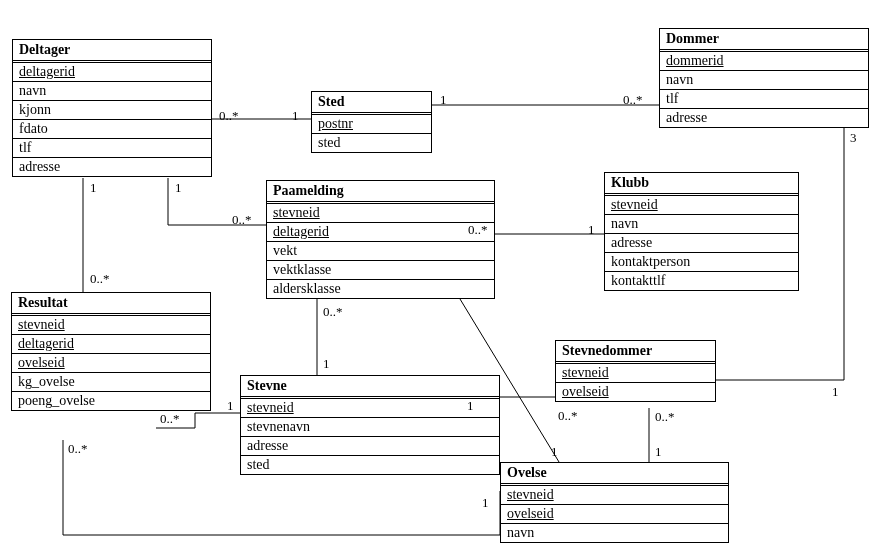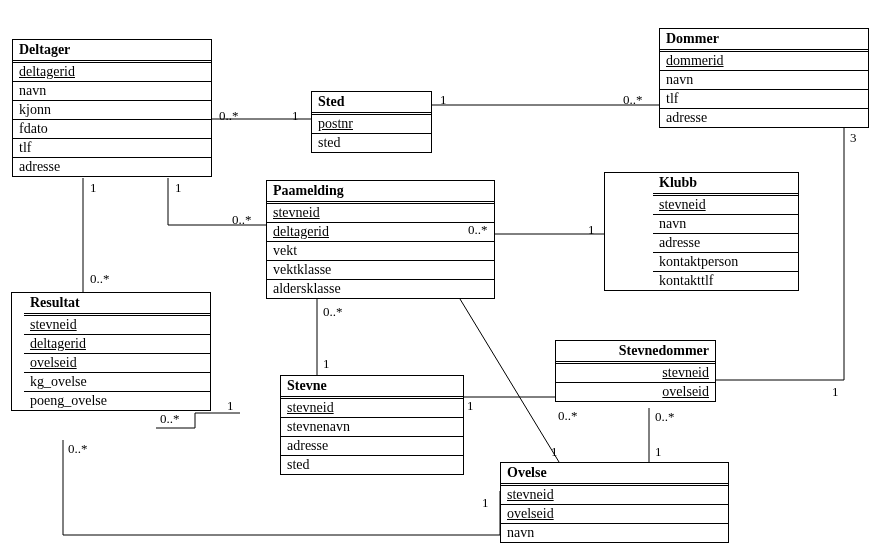--- a/index.html
+++ b/index.html
@@ -118,53 +118,53 @@
   <div class="title">Paamelding</div>
   <div class="attrs">
     <div class="row pk"><span>stevneid</span></div>
     <div class="row pk"><span>deltagerid</span></div>
     <div class="row"><span>vekt</span></div>
     <div class="row"><span>vektklasse</span></div>
     <div class="row"><span>aldersklasse</span></div>
   </div>
 </div>
 
-<div class="entity" style="left:604px; top:172px; width:195px;padding-left:48px;">
+<div class="entity" style="left:604px; top:172px; width:195px;">
   <div class="title">Klubb</div>
   <div class="attrs">
     <div class="row pk"><span>stevneid</span></div>
     <div class="row"><span>navn</span></div>
     <div class="row"><span>adresse</span></div>
     <div class="row"><span>kontaktperson</span></div>
     <div class="row"><span>kontakttlf</span></div>
   </div>
 </div>
 
-<div class="entity" style="left:11px; top:292px; width:200px;padding-left:12px;">
+<div class="entity" style="left:11px; top:292px; width:200px;">
   <div class="title">Resultat</div>
   <div class="attrs">
     <div class="row pk"><span>stevneid</span></div>
     <div class="row pk"><span>deltagerid</span></div>
     <div class="row pk"><span>ovelseid</span></div>
     <div class="row"><span>kg_ovelse</span></div>
     <div class="row"><span>poeng_ovelse</span></div>
   </div>
 </div>
 
-<div class="entity" style="left:240px; top:375px; width:184px;margin-left:40px;">
+<div class="entity" style="left:240px; top:375px; width:260px;">
   <div class="title">Stevne</div>
   <div class="attrs">
     <div class="row pk"><span>stevneid</span></div>
     <div class="row"><span>stevnenavn</span></div>
     <div class="row"><span>adresse</span></div>
     <div class="row"><span>sted</span></div>
   </div>
 </div>
 
-<div class="entity" style="left:555px; top:340px; width:161px;text-align:right;">
+<div class="entity" style="left:555px; top:340px; width:161px;">
   <div class="title">Stevnedommer</div>
   <div class="attrs">
     <div class="row pk"><span>stevneid</span></div>
     <div class="row pk"><span>ovelseid</span></div>
   </div>
 </div>
 
 <div class="entity" style="left:500px; top:462px; width:229px;">
   <div class="title">Ovelse</div>
   <div class="attrs">

